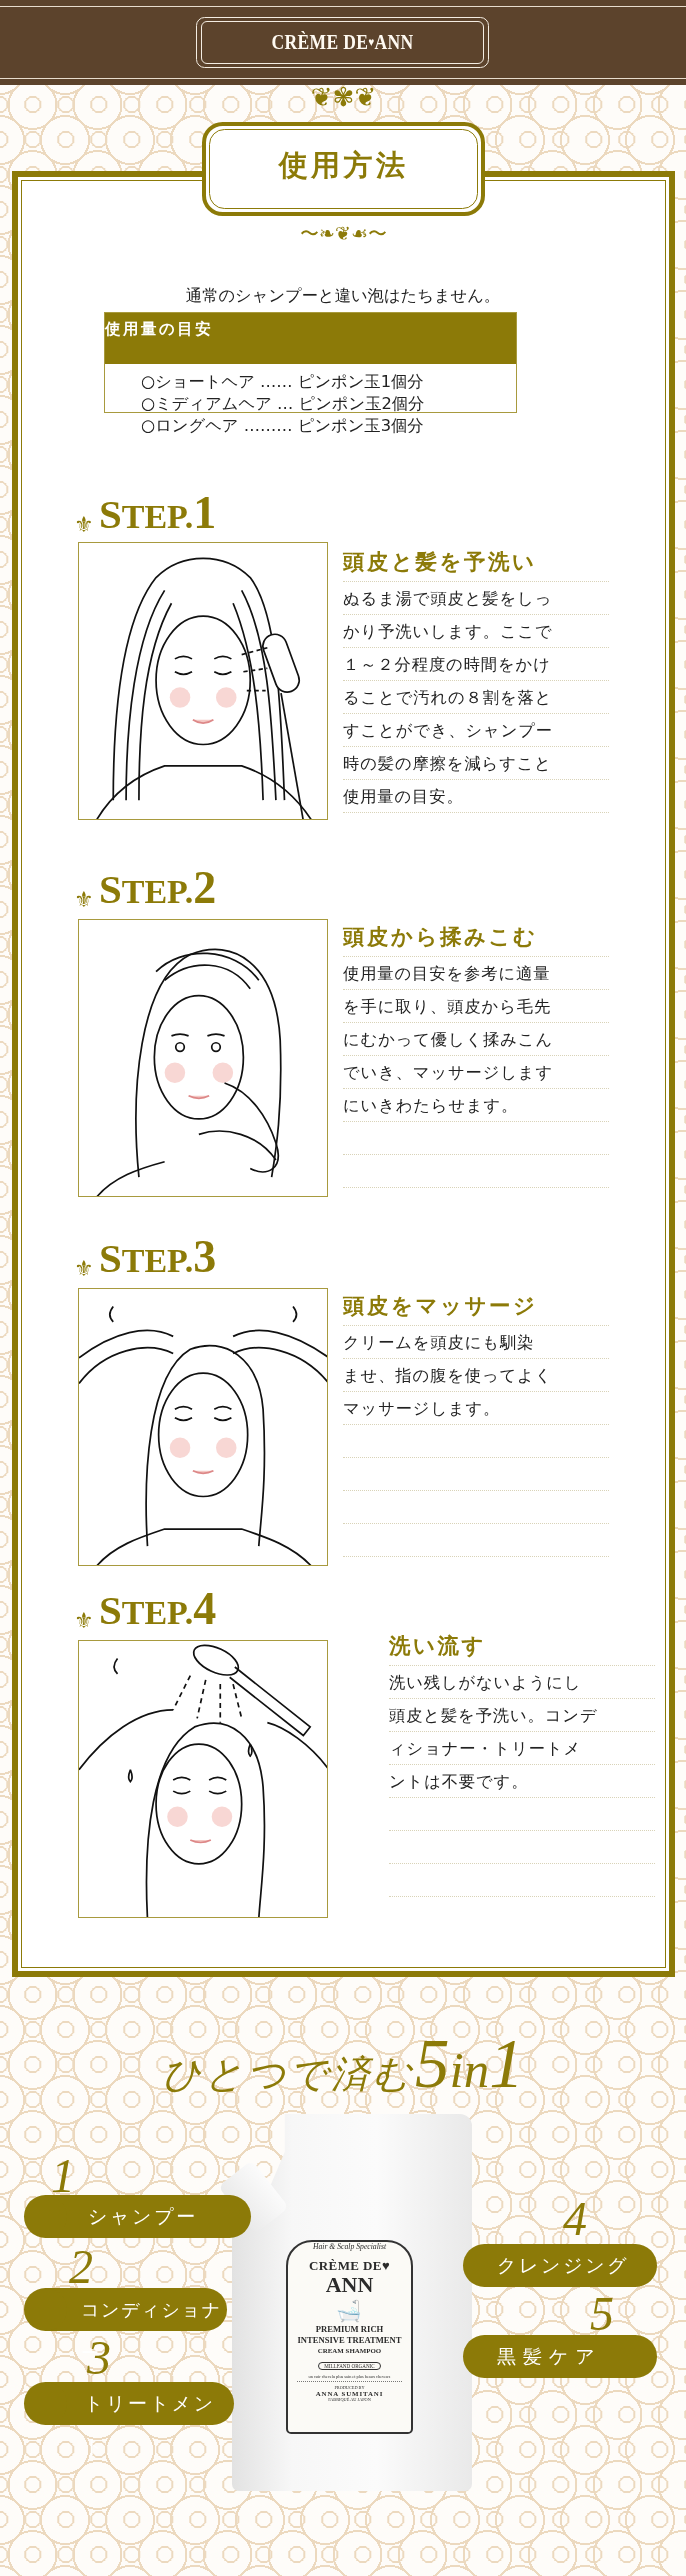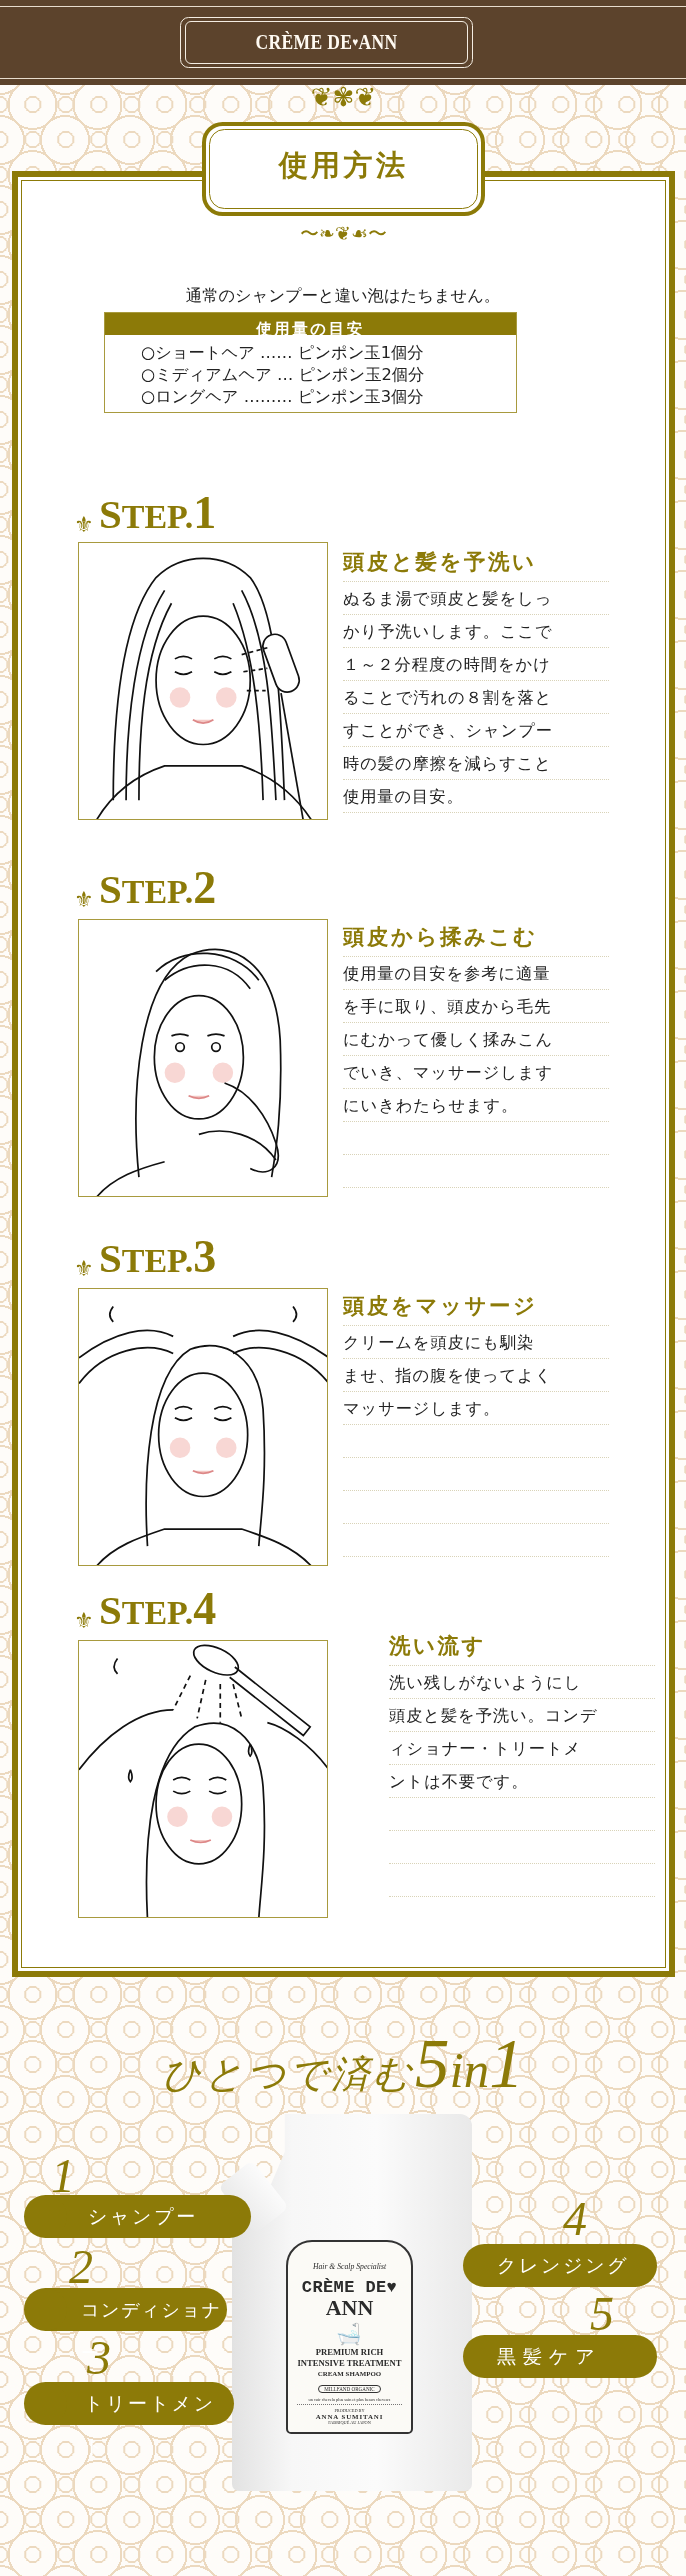--- a/index.html
+++ b/index.html
@@ -87,21 +87,21 @@
 
   .intro {
     position: absolute; left: 0; width: 686px; top: 285px; text-align: center;
     font-family: "DejaVu Serif", serif; font-size: 16.3px; color: #222;
   }
   .amount-box {
     position: absolute; left: 104px; top: 312px; width: 413px; height: 101px;
     border: 0.9px solid #a89a3e; background: #fff;
   }
   .amount-box .head {
-    height: 22px; background: #8c7a08; color: #fff; text-align: center;
+    height: 51px; background: #8c7a08; color: #fff; 
     font-size: 15.4px; font-weight: bold; line-height: 33px; letter-spacing: 2.6px;
   }
   .amount-box ul { list-style: none; padding: 6.9px 0 0 36px; }
   .amount-box li { font-size: 16.3px; line-height: 22px; color: #222; white-space: pre; }
 
   
   .step { position: absolute; left: 69px; width: 549px; }
   .step-label {
     position: absolute; left: 5.1px; top: 0; height: 43px;
     display: flex; align-items: flex-end; color: #8c7a08;
@@ -162,42 +162,42 @@
   .spout {
     position: absolute; left: 232px; top: 2167px; width: 43px; height: 60px;
     background: linear-gradient(90deg, #eaeaea, #fbfbfb);
     border-radius: 6.9px; transform: rotate(-38deg);
   }
   .label {
     position: absolute; left: 286px; top: 2240px; width: 127px; height: 194px;
     background: #fbfaf6; border: 2.6px double #333; border-radius: 26px 26px 5.1px 5.1px;
     text-align: center; color: #2b2b2b; font-family: "Liberation Serif", serif;
   }
-  .label .ribbon { margin-top: 20px; font-size: 7.7px; font-style: italic; }
-  .label .brand1 { margin-top: 6.9px; font-size: 17px; font-weight: bold; letter-spacing: 0.4px; font-family: Liberation Mono, monospace; }
+  .label .ribbon { margin-top: 0; font-size: 7.7px; font-style: italic; }
+  .label .brand1 { margin-top: 6.9px; font-size: 13px; font-weight: bold; letter-spacing: 0.4px; }
   .label .brand2 { font-size: 22px; font-weight: bold; line-height: 1; }
   .label .tub { margin: 5.1px auto 0; font-size: 20.6px; line-height: 1; }
   .label .p1 { margin-top: 2px; font-size: 8.6px; font-weight: bold; line-height: 11px; }
   .label .p2 { font-size: 8.6px; font-weight: bold; line-height: 11px; }
   .label .p3 { font-size: 6.9px; font-weight: bold; line-height: 10.3px; }
   .label .tag { display: inline-block; margin-top: 3.4px; font-size: 5.1px; border: 0.9px solid #333; border-radius: 5.1px; padding: 0 5.1px; }
   .label .fine { font-size: 4.3px; margin-top: 1.7px; border-bottom: 0.9px dotted #777; padding-bottom: 2.6px; margin-left: 8.6px; margin-right: 8.6px; }
   .label .prod { font-size: 4.3px; margin-top: 2.6px; }
   .label .anna { font-size: 6.9px; font-weight: bold; letter-spacing: 0.9px; }
   .label .fab { font-size: 4.3px; }
 </style>
 </head>
 <body>
 
 <div class="pattern"></div>
 
 <div class="header">
   <div class="line-top"></div>
   <div class="line-bot"></div>
-  <div class="logo-plate" style="left:180px;top:17px;width:293px;height:51px;">
+  <div class="logo-plate" style="left:196px;top:17px;width:293px;height:51px;">
     <div class="logo-text">
       <span>CRÈME DE</span><span class="heart">♥</span><span>ANN</span>
     </div>
   </div>
 </div>
 
 <div class="frame"></div>
 
 <div class="title-plaque" style="left:202px;top:122px;width:283px;">
   <div class="crest">❦✾❦</div>

